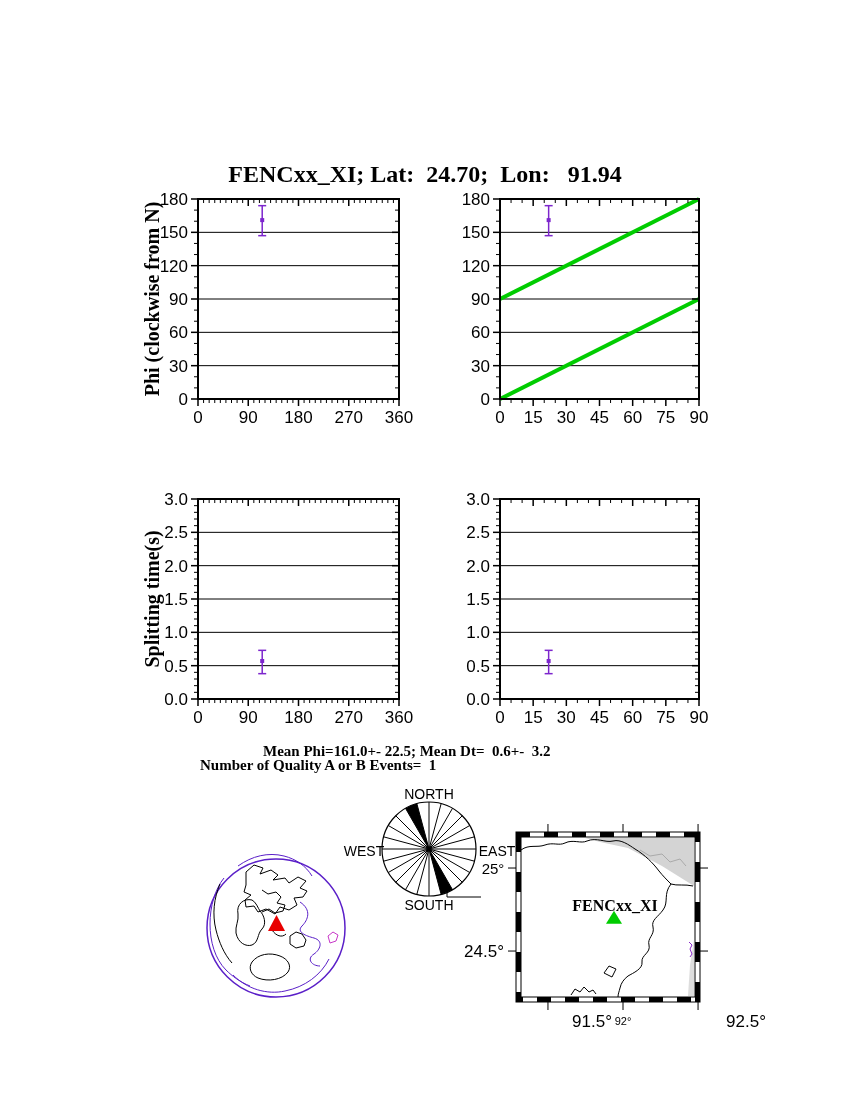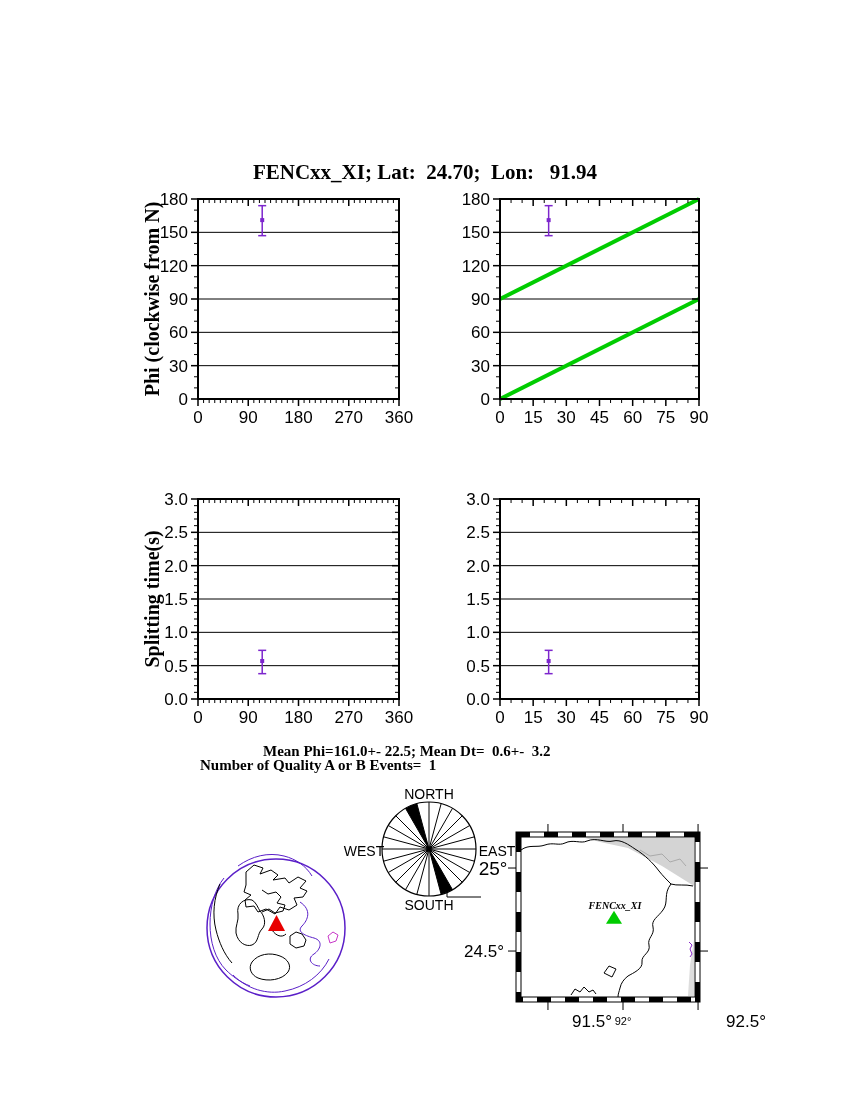--- a/index.html
+++ b/index.html
@@ -597,34 +597,34 @@
       <line x1="623.0081566068507" y1="824" x2="623.0081566068507" y2="832" stroke="#000" stroke-width="1"></line>
       <line x1="698.0489396411085" y1="1002" x2="698.0489396411085" y2="1010" stroke="#000" stroke-width="1"></line>
       <line x1="698.0489396411085" y1="824" x2="698.0489396411085" y2="832" stroke="#000" stroke-width="1"></line>
       <line x1="508" y1="868.0253906249999" x2="516" y2="868.0253906249999" stroke="#000" stroke-width="1"></line>
       <line x1="700" y1="868.0253906249999" x2="708" y2="868.0253906249999" stroke="#000" stroke-width="1"></line>
       <line x1="508" y1="951.0332031250001" x2="516" y2="951.0332031250001" stroke="#000" stroke-width="1"></line>
       <line x1="700" y1="951.0332031250001" x2="708" y2="951.0332031250001" stroke="#000" stroke-width="1"></line>
       <polygon points="606.0032626427394,923.8300781250001 622.0032626427394,923.8300781250001 614.0032626427394,910.8300781250001" fill="#00CC00"></polygon>
     </svg>
 
-  <div class="t serifb" style="left:0;top:162px;width:850px;text-align:center;font-size:21px;">FENCxx_XI; Lat:  24.70;  Lon:   91.94</div>
+  <div class="t serifb" style="left:0;top:162px;width:850px;text-align:center;font-size:24px;">FENCxx_XI; Lat:  24.70;  Lon:   91.94</div>
 
 
   <div class="t serifb vlab" style="left:152px;top:299px;font-size:20px;">Phi (clockwise from N)</div>
   <div class="t serifb vlab" style="left:152px;top:599px;font-size:20px;">Splitting time(s)</div>
 
   <div class="t serifb" style="left:263px;top:744px;font-size:15px;">Mean Phi=161.0+- 22.5; Mean Dt=  0.6+-  3.2</div>
   <div class="t serifb" style="left:200px;top:758px;font-size:15px;">Number of Quality A or B Events=  1</div>
 
   <div class="t sans ctr" style="left:429px;top:794px;font-size:14px;">NORTH</div>
   <div class="t sans ctr" style="left:429px;top:905px;font-size:14px;">SOUTH</div>
   <div class="t sans ctr" style="left:364px;top:851px;font-size:14px;">WEST</div>
   <div class="t sans ctr" style="left:497px;top:851px;font-size:14px;">EAST</div>
 
   <div class="t sans ctr" style="left:548px;top:1021px;font-size:17px;margin-left:44px;">91.5°</div>
   <div class="t sans ctr" style="left:623px;top:1021px;font-size:11px;">92°</div>
   <div class="t sans ctr" style="left:698px;top:1021px;font-size:17px;margin-left:48px;">92.5°</div>
-  <div class="t sans ctr" style="left:493px;top:868px;font-size:19px;">25°</div>
+  <div class="t sans ctr" style="left:493px;top:868px;font-size:15px;">25°</div>
   <div class="t sans ctr" style="left:484px;top:951px;font-size:17px;">24.5°</div>
 
-  <div class="t serifb ctr" style="left:615px;top:906px;font-size:10px;font-style:italic;">FENCxx_XI</div>
+  <div class="t serifb ctr" style="left:615px;top:906px;font-size:16px;">FENCxx_XI</div>
 </div>
 
 </body></html>

